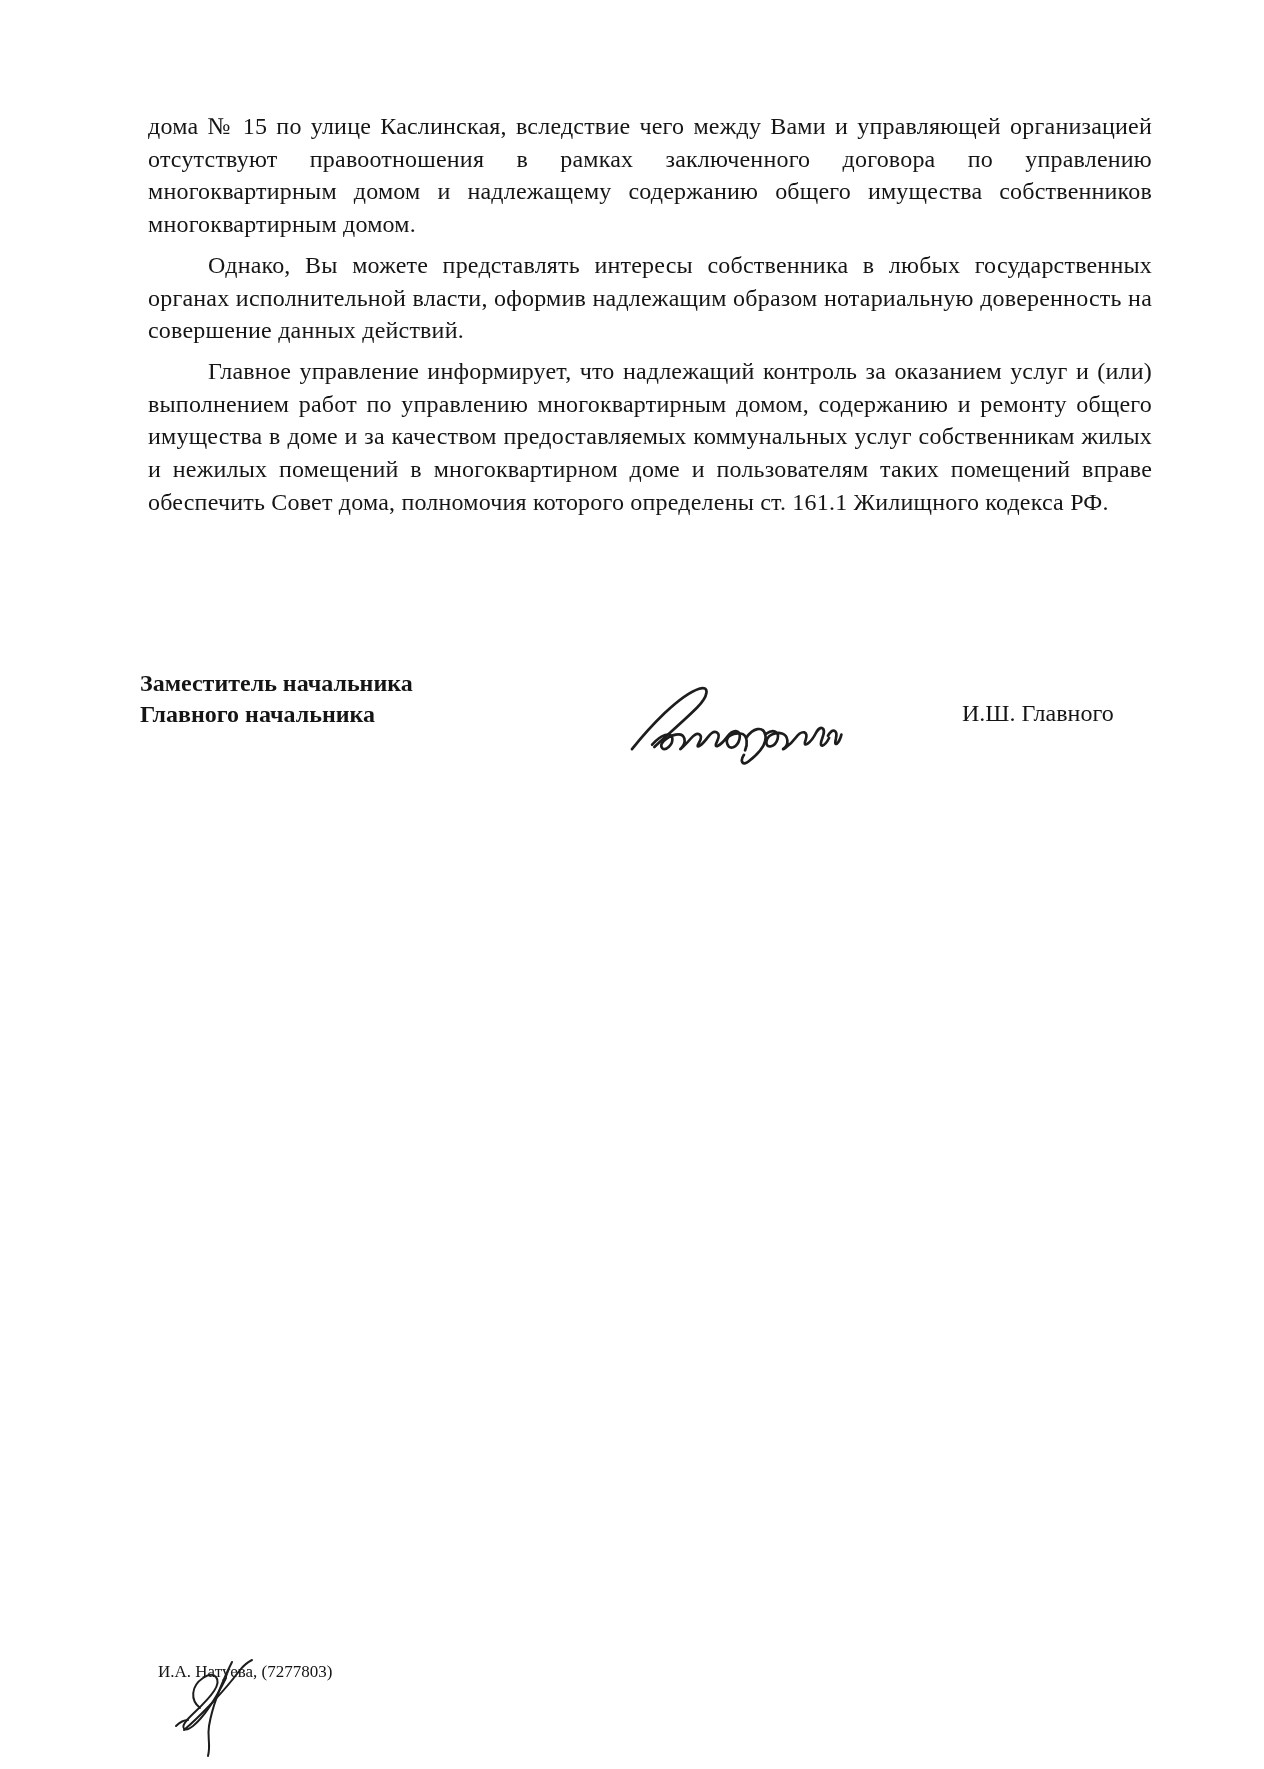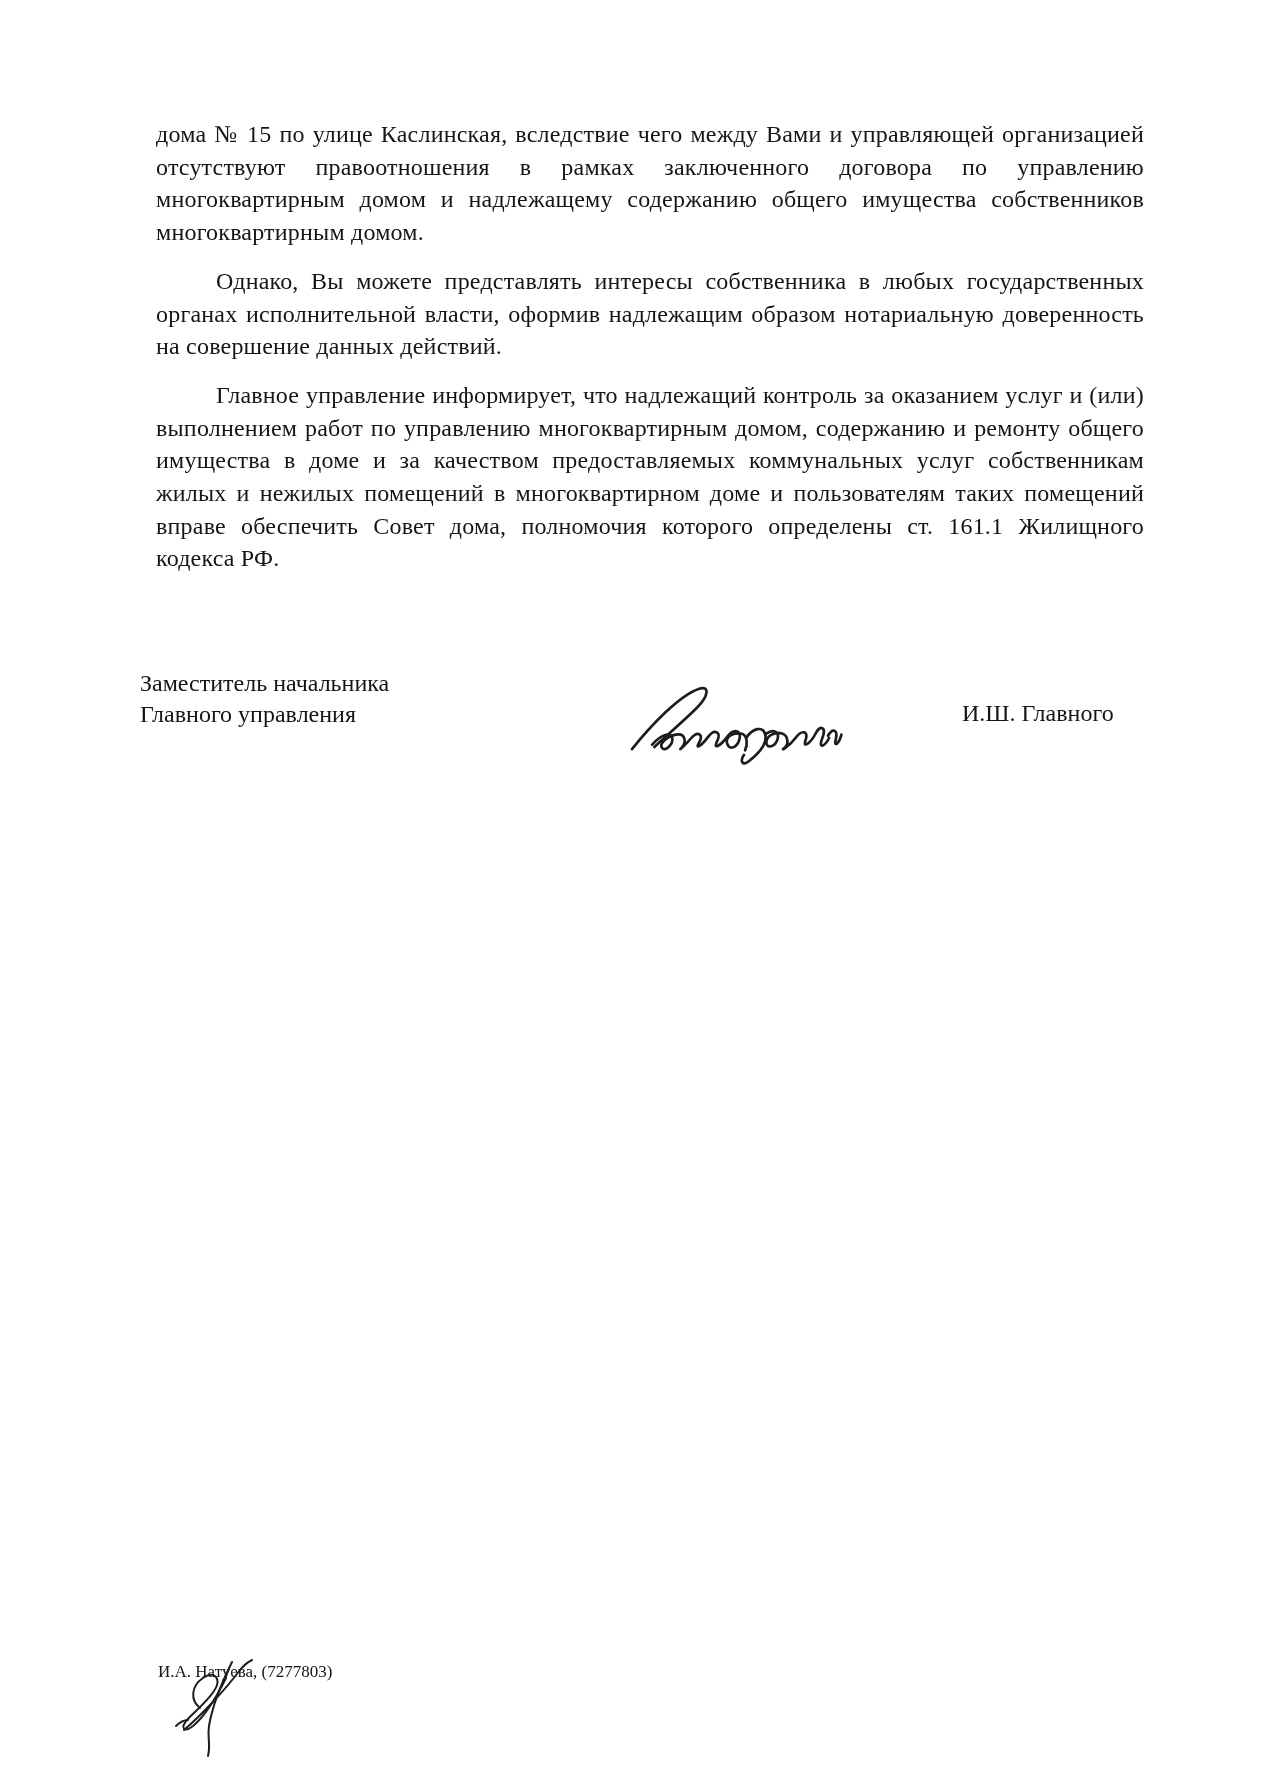--- a/index.html
+++ b/index.html
@@ -19,33 +19,33 @@
   .text-block {
     position: absolute;
     left: 140px;
     top: 102px;
     width: 1020px;
     font-size: 24px;
     line-height: 32.7px;
     text-align: justify;
     letter-spacing: 0.2px;
   }
-  .para { margin: 16px; }
+  .para { margin: 8px; }
   .para.indent { text-indent: 60px; }
 
   .sig-row {
     position: absolute;
     left: 140px;
     top: 668px;
     width: 1020px;
     height: 110px;
     font-size: 24px;
     line-height: 31px;
   }
-  .sig-title { position: absolute; left: 0; top: 0; }
+  .sig-title { position: absolute; left: 0; top: 0; font-weight: bold; }
   .sig-svg {
     position: absolute;
     left: 480px;
     top: 14px;
     width: 230px;
     height: 84px;
   }
   .sig-svg path, .footer-sig-svg path {
     fill: none;
     stroke: #1d1d1d;
@@ -86,21 +86,21 @@
 
   <div class="text-block">
     <p class="para">дома № 15 по улице Каслинская, вследствие чего между Вами и управляющей организацией отсутствуют правоотношения в рамках заключенного договора по управлению многоквартирным домом и надлежащему содержанию общего имущества собственников многоквартирным домом.</p>
     <p class="para indent">Однако, Вы можете представлять интересы собственника в любых государственных органах исполнительной власти, оформив надлежащим образом нотариальную доверенность на совершение данных действий.</p>
     <p class="para indent">Главное управление информирует, что надлежащий контроль за оказанием услуг и (или) выполнением работ по управлению многоквартирным домом, содержанию и ремонту общего имущества в доме и за качеством предоставляемых коммунальных услуг собственникам жилых и нежилых помещений в многоквартирном доме и пользователям таких помещений вправе обеспечить Совет дома, полномочия которого определены ст. 161.1 Жилищного кодекса РФ.</p>
   </div>
 
   <div class="sig-row">
     <div class="sig-title">
       <div>Заместитель начальника</div>
-      <div>Главного управления</div>
+      <div>Главного начальника</div>
     </div>
 
     <svg class="sig-svg" viewBox="0 0 200 75" aria-hidden="true">
       <path d="M8,60 C24,40 50,12 68,6 C78,3 76,13 66,23 C52,37 36,50 28,58"></path>
       <path d="M26,56 C34,47 43,44 44,50 C45,56 38,62 35,59 C32,56 38,49 47,47
                C56,45 57,54 52,59 C49,62 55,57 61,50 C67,43 72,47 68,54
                C64,61 70,57 76,49 C82,41 88,45 84,53 C80,61 87,57 93,49
                C99,41 106,43 104,51 C102,59 95,61 93,55 C91,49 98,45 105,46
                C112,47 111,57 109,61"></path>
       <path d="M110,50 C116,41 125,39 127,47 C129,55 121,64 112,71 C107,75 104,71 108,65"></path>

